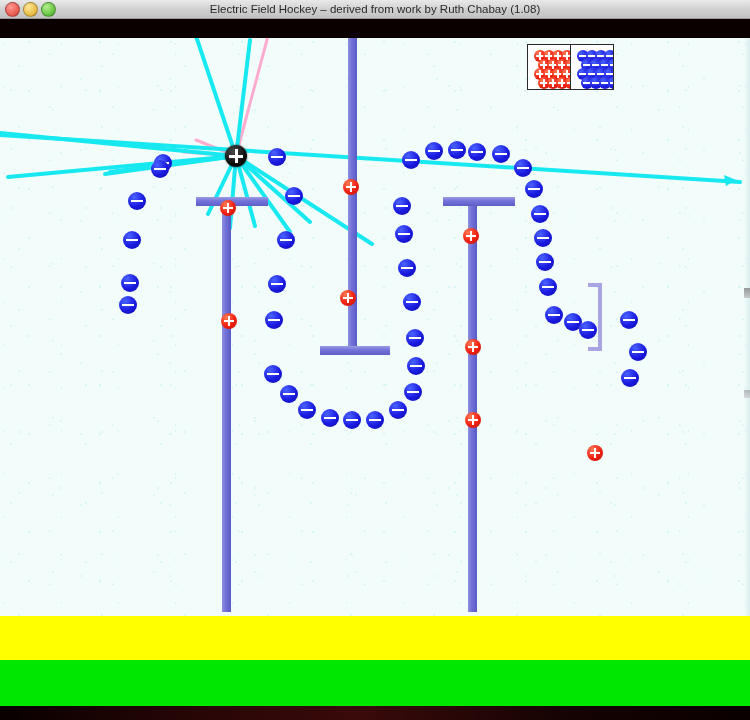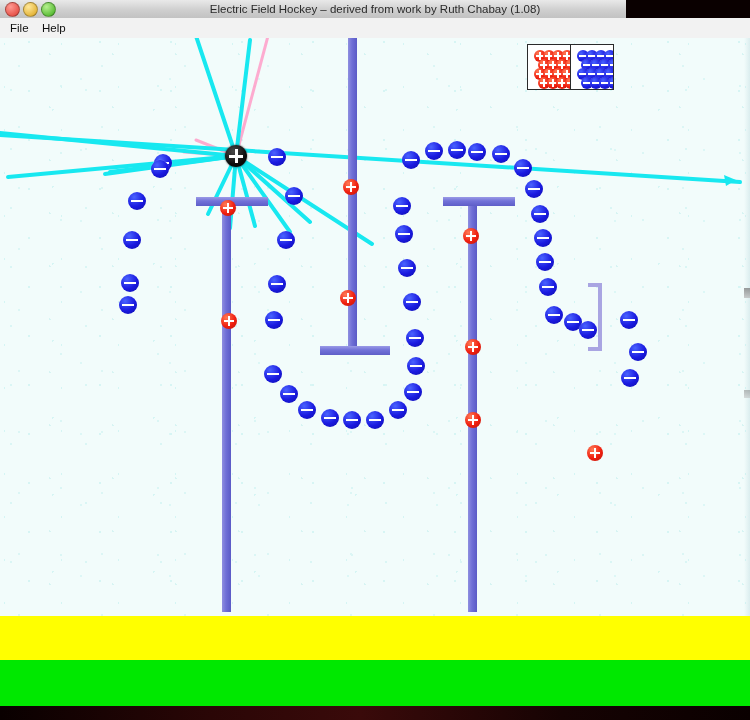--- a/index.html
+++ b/index.html
@@ -2,21 +2,21 @@
 <html><head>
 <meta charset="utf-8">
 <style>
   html,body{margin:0;padding:0;background:#000;}
   body{width:750px;height:720px;overflow:hidden;
        font-family:"Liberation Sans","DejaVu Sans",sans-serif;}
 
   #app{position:relative;width:750px;height:720px;overflow:hidden;background:#0a0000;}
 
   
-  .titlebar{position:absolute;left:0;top:0;width:626px;height:18px;
+  .titlebar{position:absolute;left:0;top:0;width:750px;height:18px;
     background:linear-gradient(#e9e9e9,#cfcfcf 55%,#c2c2c2);
     border-bottom:1px solid #9a9a9a;}
   .title-text{position:absolute;left:0;top:0;width:750px;height:18px;
     line-height:18px;text-align:center;font-size:11.5px;color:#2a2a2a;}
   .wbtns{position:absolute;left:5px;top:2px;display:flex;gap:3px;}
   .wb{width:13px;height:13px;border-radius:50%;border:1px solid rgba(0,0,0,.28);}
   .wb.r{background:radial-gradient(circle at 35% 30%,#ff9a92,#e8574d 70%,#c13c33);}
   .wb.y{background:radial-gradient(circle at 35% 30%,#ffe89a,#e5b73e 70%,#c09228);}
   .wb.g{background:radial-gradient(circle at 35% 30%,#b6f08f,#5fbf3b 70%,#3f9624);}
 
@@ -89,24 +89,20 @@
 
   <div class="titlebar">
     <div class="wbtns">
       <div class="wb r"></div>
       <div class="wb y"></div>
       <div class="wb g"></div>
     </div>
     <div class="title-text">Electric Field Hockey – derived from work by Ruth Chabay (1.08)</div>
   </div>
 
-  <div class="menubar">
-    <div class="menu-item" style="left:4px">File</div>
-    <div class="menu-item" style="left:36px">Help</div>
-  </div>
 
   <div class="field">
     <div class="noise"></div>
 
     <svg class="fieldsvg" width="750" height="578" viewBox="0 0 750 578">
       <g id="pink-traces" stroke="#ff9ec8" stroke-width="3" stroke-linecap="round" fill="none" opacity=".85">
           <line x1="236" y1="118" x2="268" y2="-2"></line>
           <line x1="236" y1="118" x2="184" y2="114"></line>
           <line x1="236" y1="118" x2="196" y2="102"></line>
         </g>

